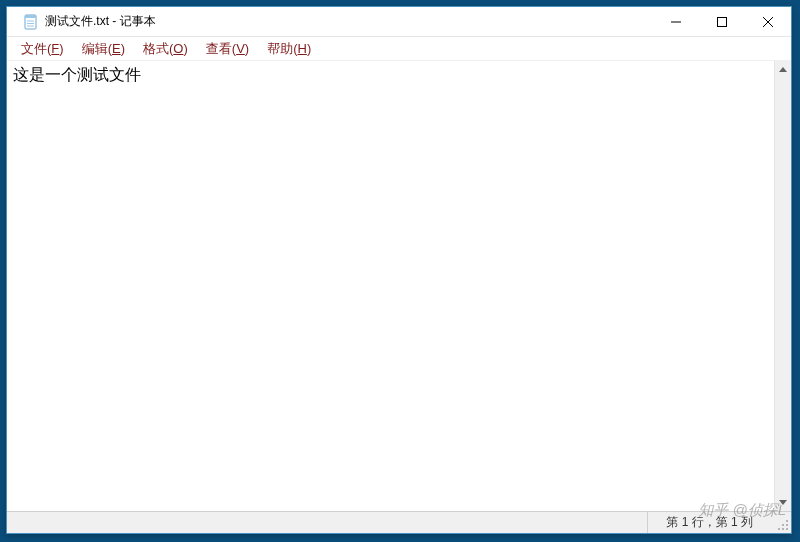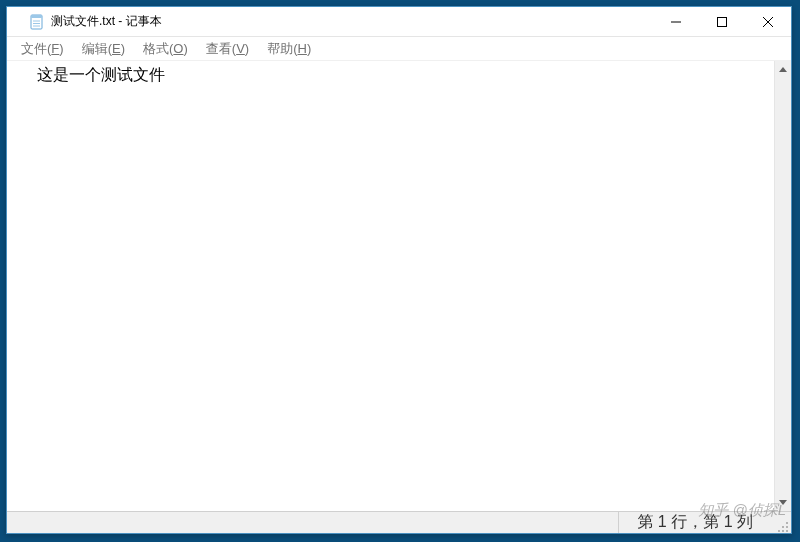--- a/index.html
+++ b/index.html
@@ -27,21 +27,21 @@
   .titlebar {
     height: 30px;
     background: #ffffff;
     display: flex;
     align-items: center;
     border-bottom: 1px solid #e5e5e5;
   }
   .title-left {
     display: flex;
     align-items: center;
-    padding-left: 22px;
+    padding-left: 16px;
     gap: 6px;
     flex: 1;
     min-width: 0;
   }
   .app-icon {
     width: 16px;
     height: 16px;
     flex-shrink: 0;
   }
   .title-text {
@@ -67,28 +67,27 @@
     background: #ffffff;
     display: flex;
     align-items: center;
     padding: 0 6px;
     gap: 2px;
     border-bottom: 1px solid #f0f0f0;
   }
   .menu-item {
     padding: 2px 8px;
     font-size: 13px;
-    color: #737373;
+    color: #7f1d1d;
   }
   .menu-item u { text-decoration: underline; }
   .content-wrap {
     flex: 1;
     display: flex;
     min-height: 0;
-    margin-left: 24px;
   }
   .editor {
     flex: 1;
     background: #ffffff;
     padding: 4px 6px;
     font-family: "SimSun", serif;
     font-size: 16px;
     color: #000;
     border: none;
     outline: none;
@@ -113,21 +112,21 @@
   }
   .sb-arrow.down { margin-top: auto; }
   .statusbar {
     height: 22px;
     background: #f0f0f0;
     border-top: 1px solid #d0d0d0;
     display: flex;
     align-items: center;
     justify-content: flex-end;
     padding-right: 20px;
-    font-size: 16px;
+    font-size: 12px;
     color: #333;
     position: relative;
   }
   .status-cell {
     padding: 0 18px;
     border-left: 1px solid #d0d0d0;
     height: 100%;
     display: flex;
     align-items: center;
   }

